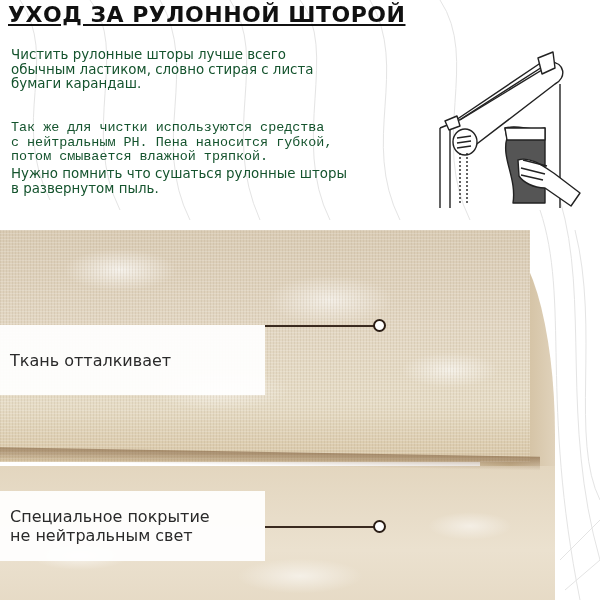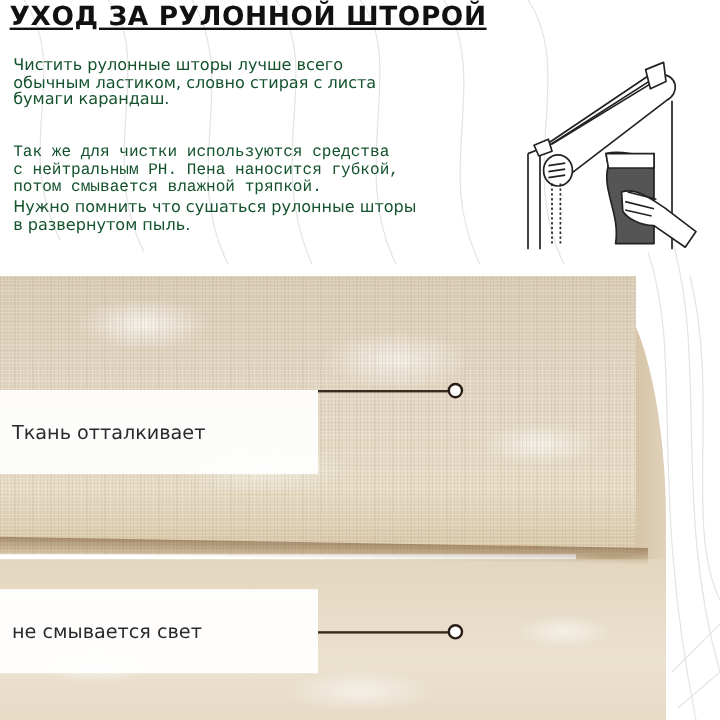--- a/index.html
+++ b/index.html
@@ -144,16 +144,17 @@
   <div class="fabric-shadow"></div>
 </div>
 
 <div class="label-box lb1">
   <span>Ткань отталкивает</span>
 </div>
 <div class="connector c1"></div>
 <div class="dot d1"></div>
 
 <div class="label-box lb2">
-  <span>не смывается свет</span>
+  <span>Специальное покрытие</span>
+  <span>не нейтральным свет</span>
 </div>
 <div class="connector c2"></div>
 <div class="dot d2"></div>
 
 </body></html>

